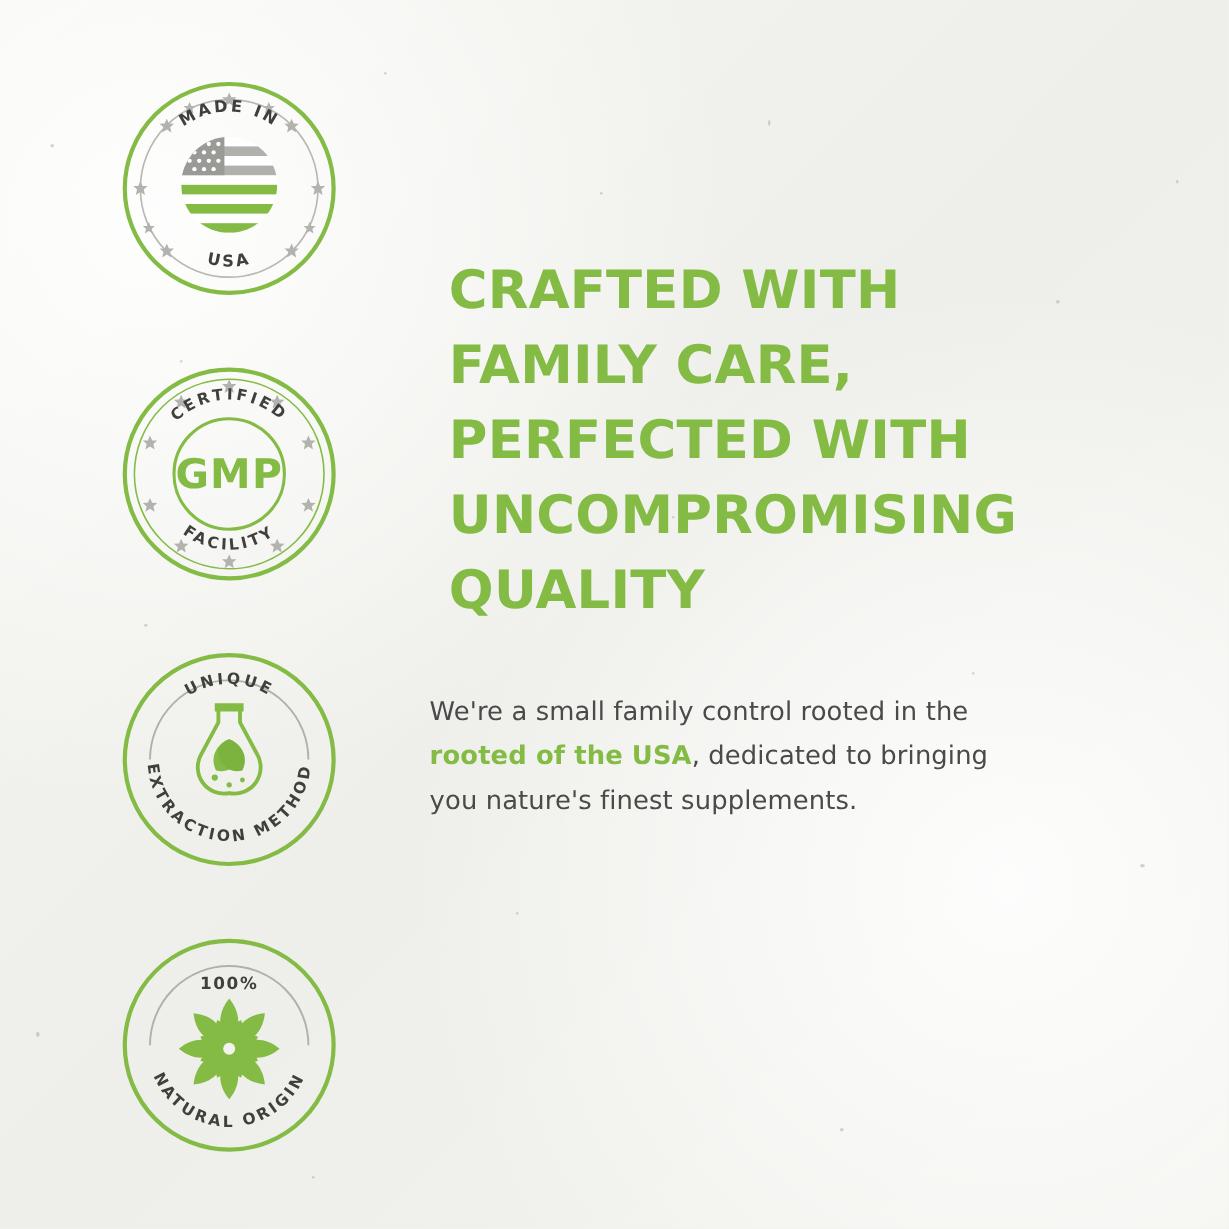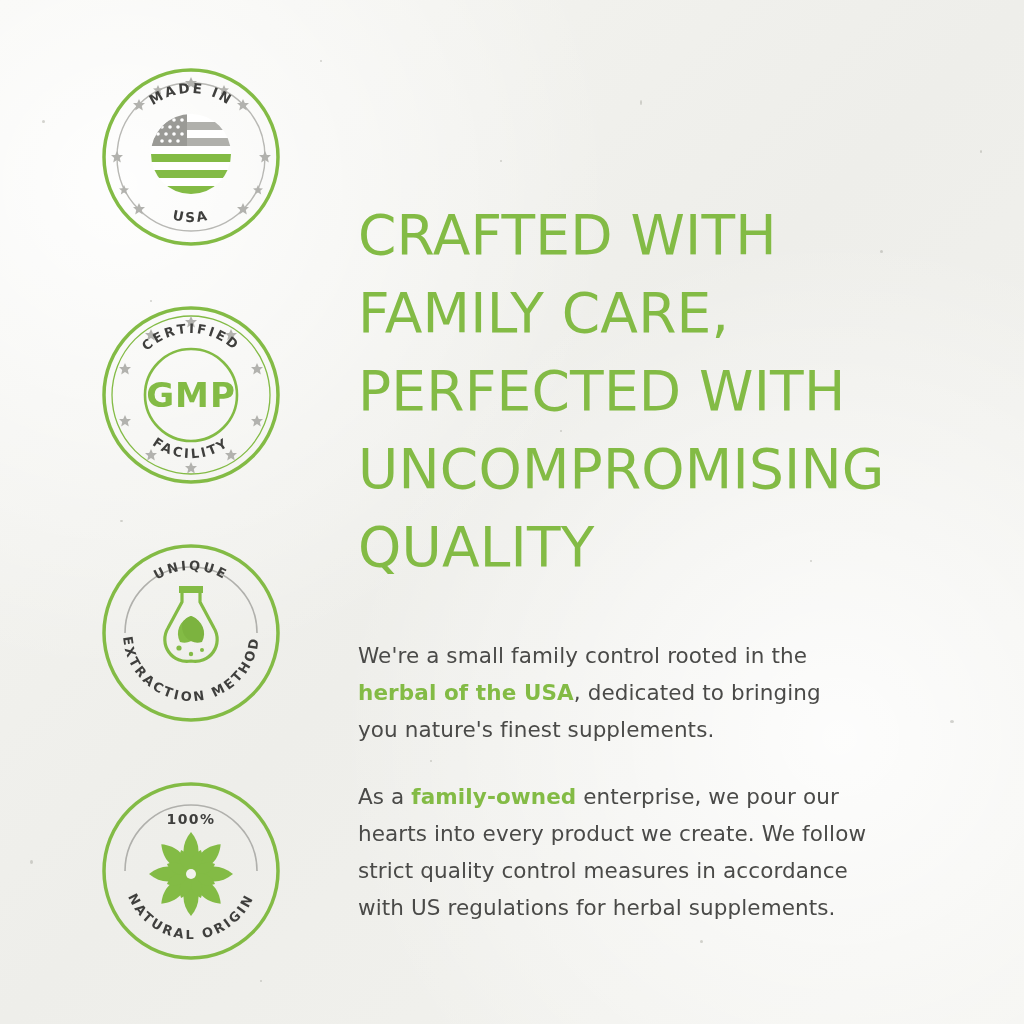--- a/index.html
+++ b/index.html
@@ -56,24 +56,24 @@
   }
 
   
   .content {
     position: absolute;
     left: 358px;
     top: 196px;
     width: 570px;
   }
   h1.headline {
-    margin: 0;
+    margin: 16px;
     font-family: "DejaVu Sans", sans-serif;
-    font-weight: 400;
-    font-size: 55px;
+    font-weight: 700;
+    font-size: 44px;
     line-height: 1.42;
     letter-spacing: 0.2px;
     color: #83bb45;
     text-transform: uppercase;
   }
   .para {
     margin: 0;
     font-family: "DejaVu Sans", sans-serif;
     font-size: 21.5px;
     line-height: 1.72;
@@ -311,19 +311,18 @@
         </text>
       </svg>
     </div>
 
   </div>
 
   <div class="content">
 
     <h1 class="headline">CRAFTED WITH FAMILY CARE, PERFECTED WITH UNCOMPROMISING QUALITY</h1>
 
-    <p class="para" id="p1"><span>We're a small family control rooted in the </span><span class="hl">herbal of the USA</span><span>, dedicated to bringing you nature's finest supplements.</span></p>
-
-    <p class="para" id="p2"><span>As a </span><span class="hl">family-owned</span><span> enterprise, we pour our hearts into every product we create. We follow strict quality control measures in accordance with US regulations for herbal supplements.</span></p>
+    <p class="para" id="p1"><span>We're a small family control rooted in the </span><span class="hl">rooted of the USA</span><span>, dedicated to bringing you nature's finest supplements.</span></p>
+
 
   </div>
 
 </div>
 
 </body></html>

